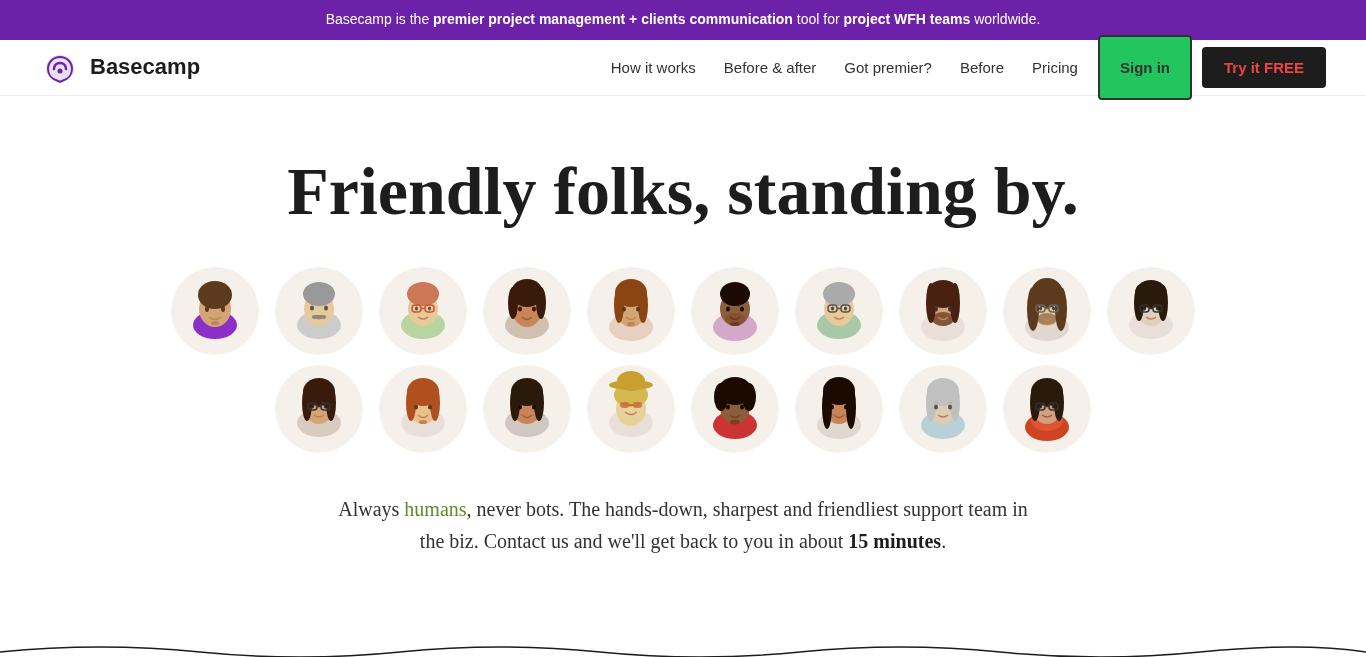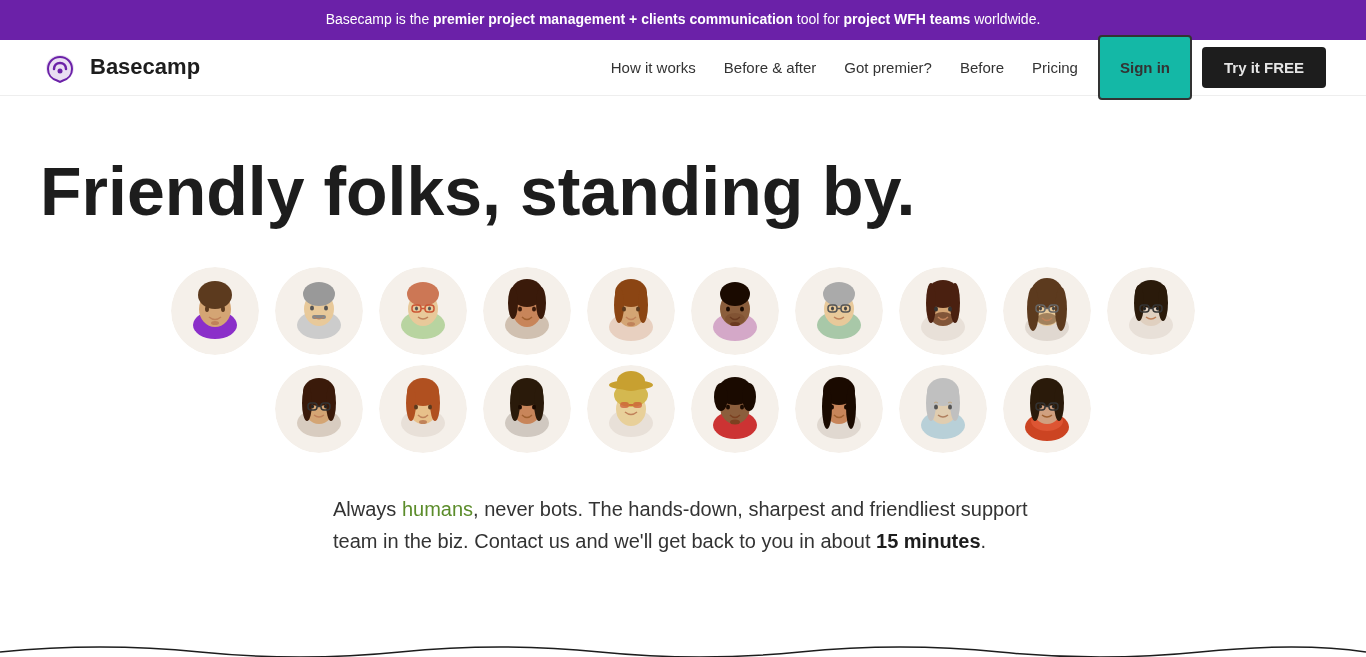--- a/index.html
+++ b/index.html
@@ -50,45 +50,46 @@
     }
     .nav-links a {
       text-decoration: none;
       color: #333;
       font-size: 15px;
       font-weight: 500;
     }
     .btn-signin {
       padding: 22px 20px;
       border: 2px solid #333;
-      background: #14b8a6;
+      background: #22c55e;
       color: #333;
       font-size: 15px;
       font-weight: 600;
       border-radius: 4px;
       cursor: pointer;
       text-decoration: none;
     }
     .btn-try {
       padding: 12px 22px;
       background: #1d1d1d;
-      color: #e5e5e5;
+      color: #ef4444;
       font-size: 15px;
       font-weight: 700;
       border: none;
       border-radius: 4px;
       cursor: pointer;
       margin-left: 10px;
       text-decoration: none;
     }
 
     
     .hero {
-      text-align: left;
+      text-align: center;
       padding: 60px 40px 30px;
+      font-family: Liberation Serif, serif;
     }
     .hero h1 {
       font-size: 68px;
       font-weight: 900;
       color: #1d1d1d;
       line-height: 1.05;
       margin-bottom: 40px;
     }
 
     

